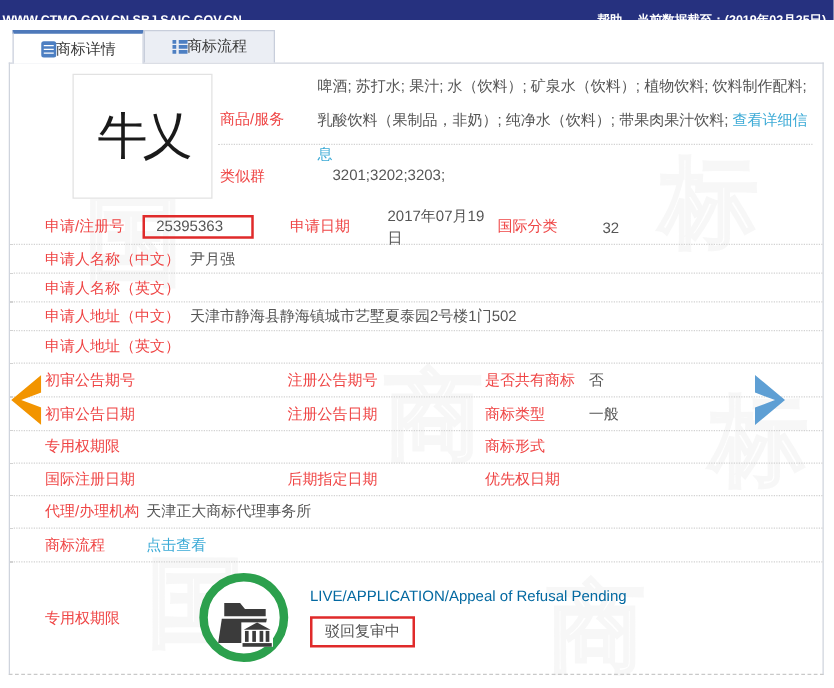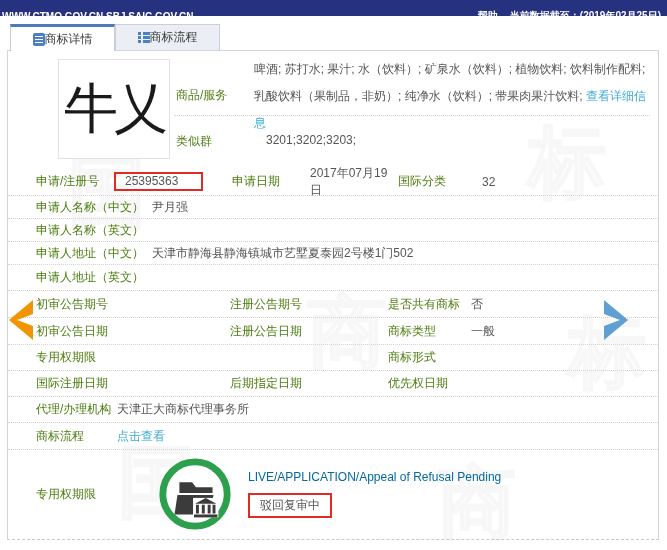--- a/index.html
+++ b/index.html
@@ -27,34 +27,34 @@
 
   
   .wm { position:absolute; font-size:78px; font-weight:bold; color:transparent;
         -webkit-text-stroke:2px rgba(190,190,195,0.13); pointer-events:none; z-index:0;
         font-family:"Liberation Sans",sans-serif; }
 
   
   .tm-box { position:absolute; left:50px; top:8px; width:112px; height:100px;
             border:1px solid #e2e2e2; display:flex; align-items:center; justify-content:center;
             background:#fff; z-index:2; }
-  .tm-box .mark { font-family:"DejaVu Serif","Liberation Serif",serif; font-size:54px; color:#1a1a1a;
+  .tm-box .mark { font-family:"DejaVu Serif","Liberation Serif",serif; font-size:40px; color:#1a1a1a;
                   letter-spacing:-4px; line-height:1; }
   .goods-label { position:absolute; left:168px; top:36px; z-index:2; }
   .goods-value { position:absolute; left:246px; top:5px; width:396px; line-height:27px;
                  color:#555; z-index:2; }
   .goods-sep { position:absolute; left:166px; top:64px; width:476px; border-top:1px dotted #d2d2d2; z-index:2; }
   .sim-label { position:absolute; left:168px; top:82px; z-index:2; }
   .sim-value { position:absolute; left:258px; top:82px; color:#555; z-index:2; }
 
   
   .rows { position:absolute; left:0; top:117px; width:100%; z-index:2; }
   .row { display:flex; align-items:center; padding-left:28px; padding-right:40px;
          border-bottom:1px dotted #d2d2d2; }
-  .lab { color:#4d7c0f; flex-shrink:0; }
+  .lab { color:#ef4444; flex-shrink:0; }
   .val { color:#555; }
   .link { color:#3baad6; cursor:pointer; text-decoration:none; }
 
   .h28{height:28px} .h23{height:23px} .h26{height:26px} .h27{height:27px}
 
   .wa1{width:78px} .wa2{width:118px} .wa3{width:78px} .wa4{width:88px} .wa5{width:84px}
   .wb1{width:116px}
   .wf1{width:194px} .wf2{width:158px} .wf3{width:83px}
   .wj1{width:81px}
 

